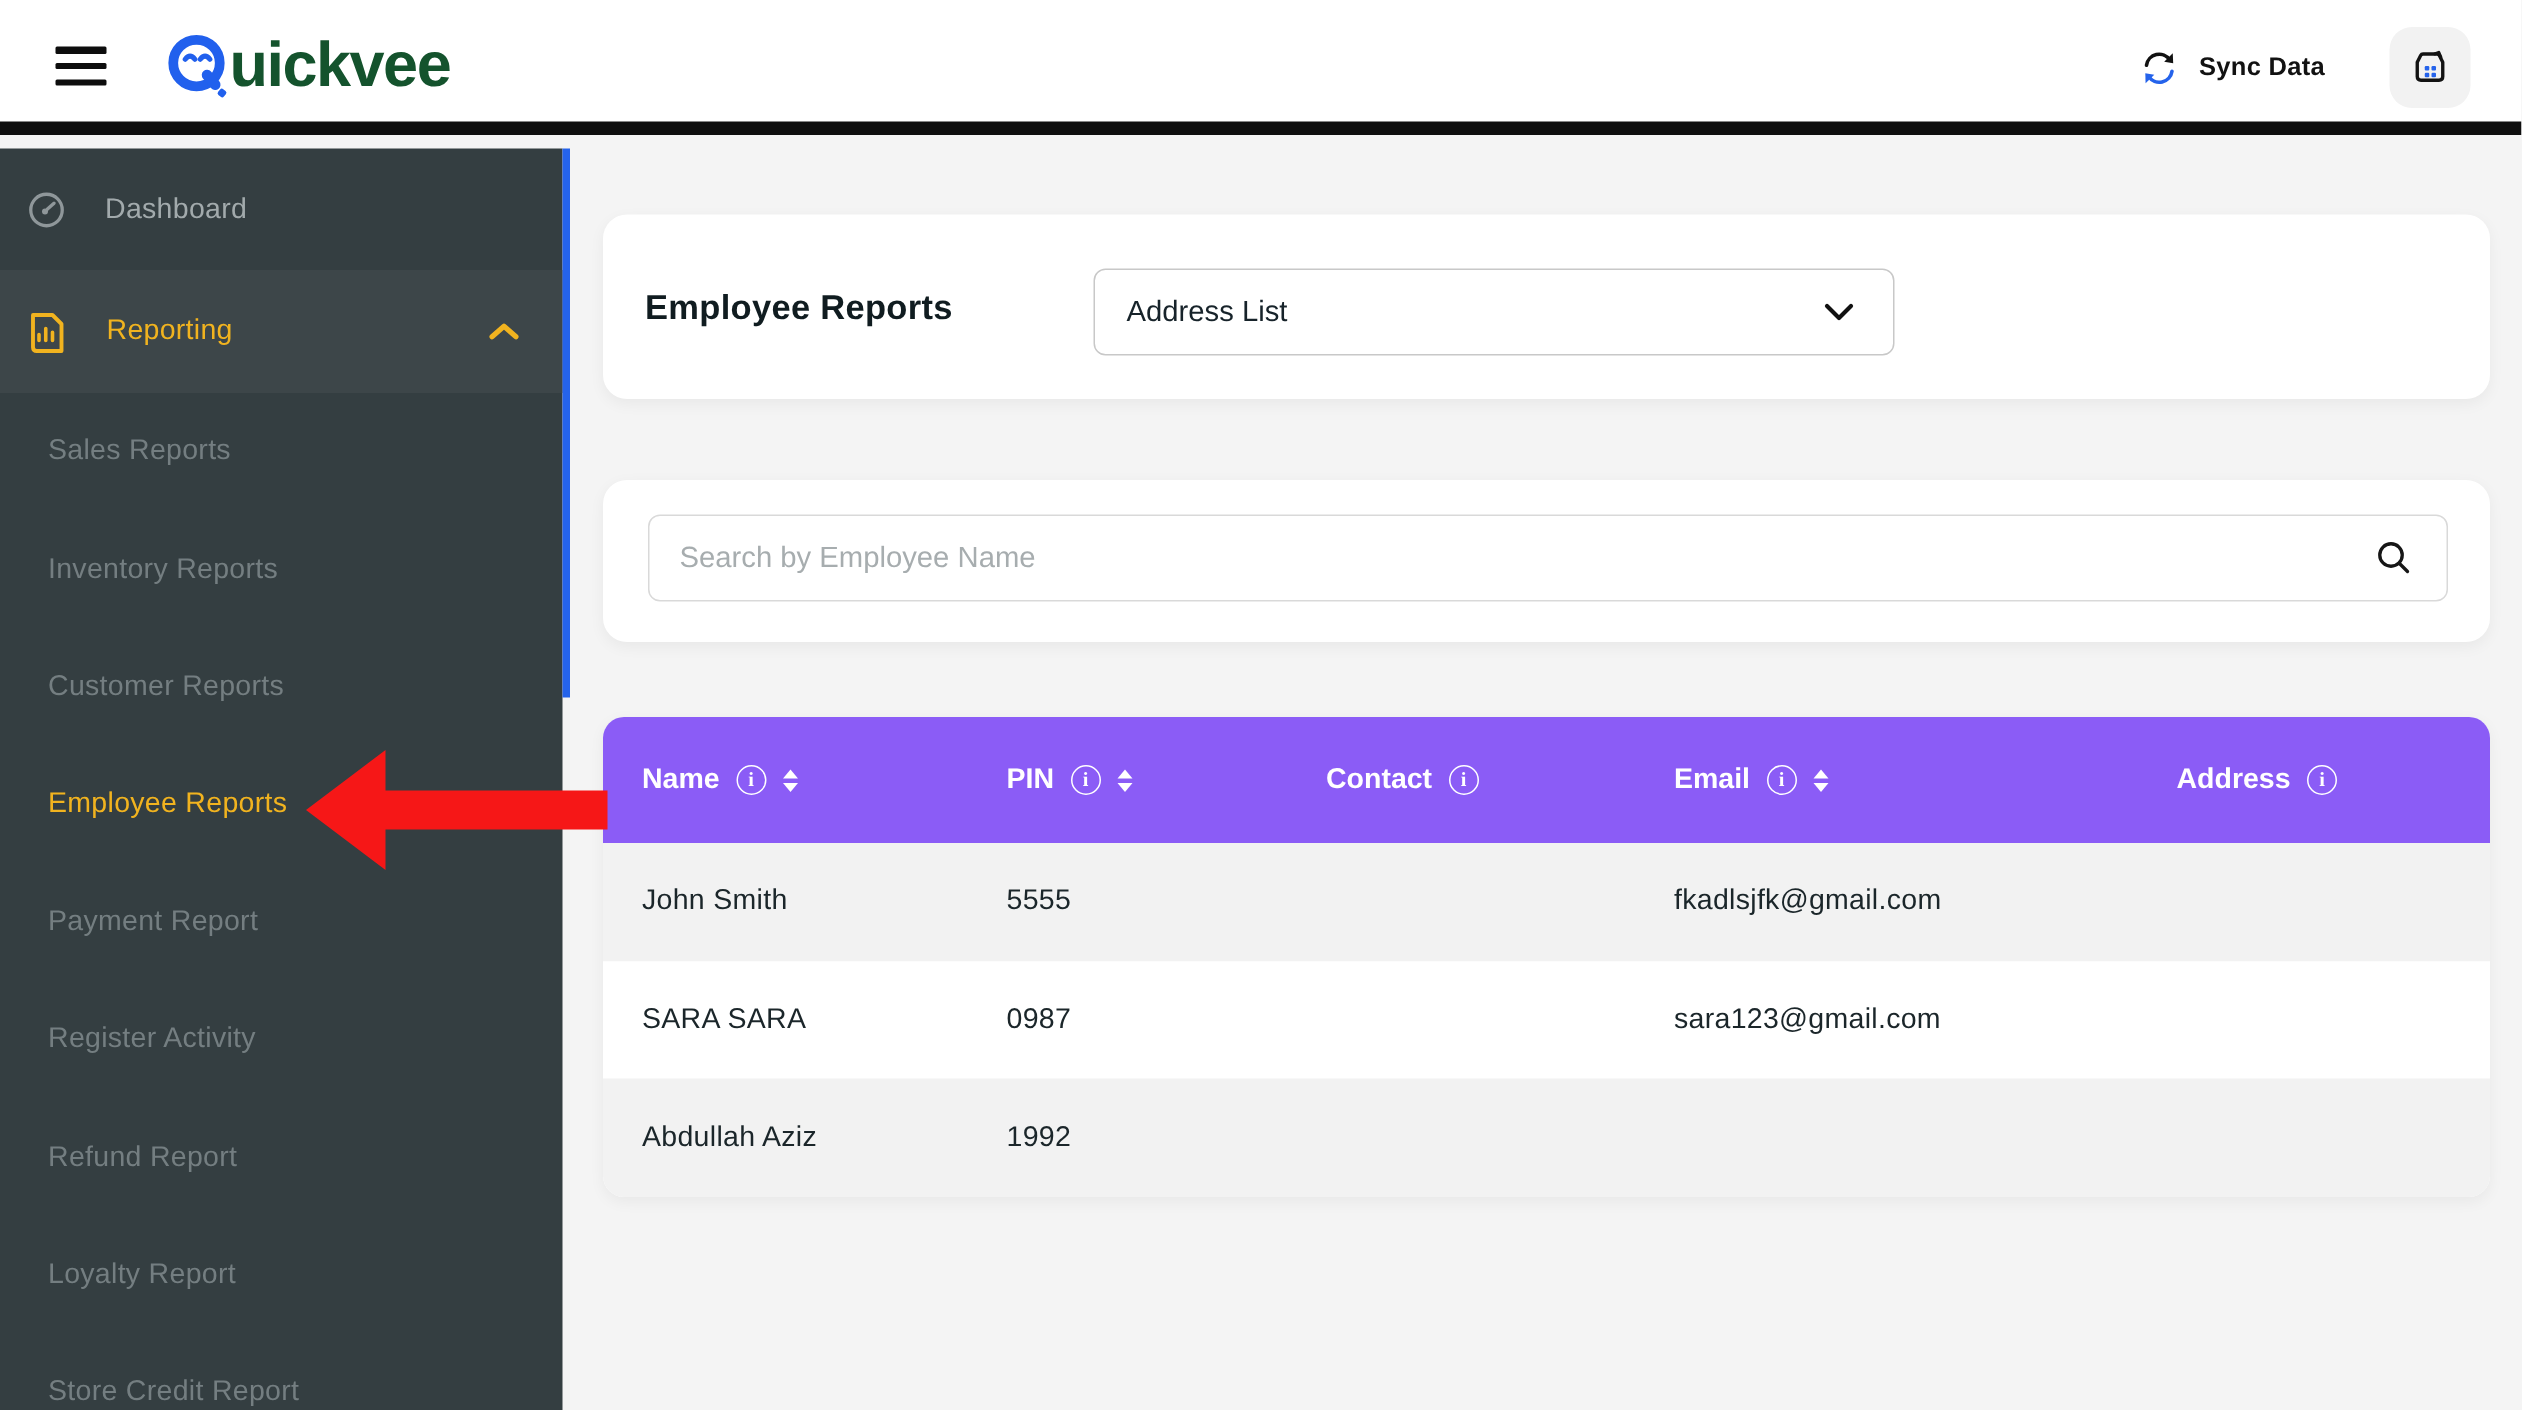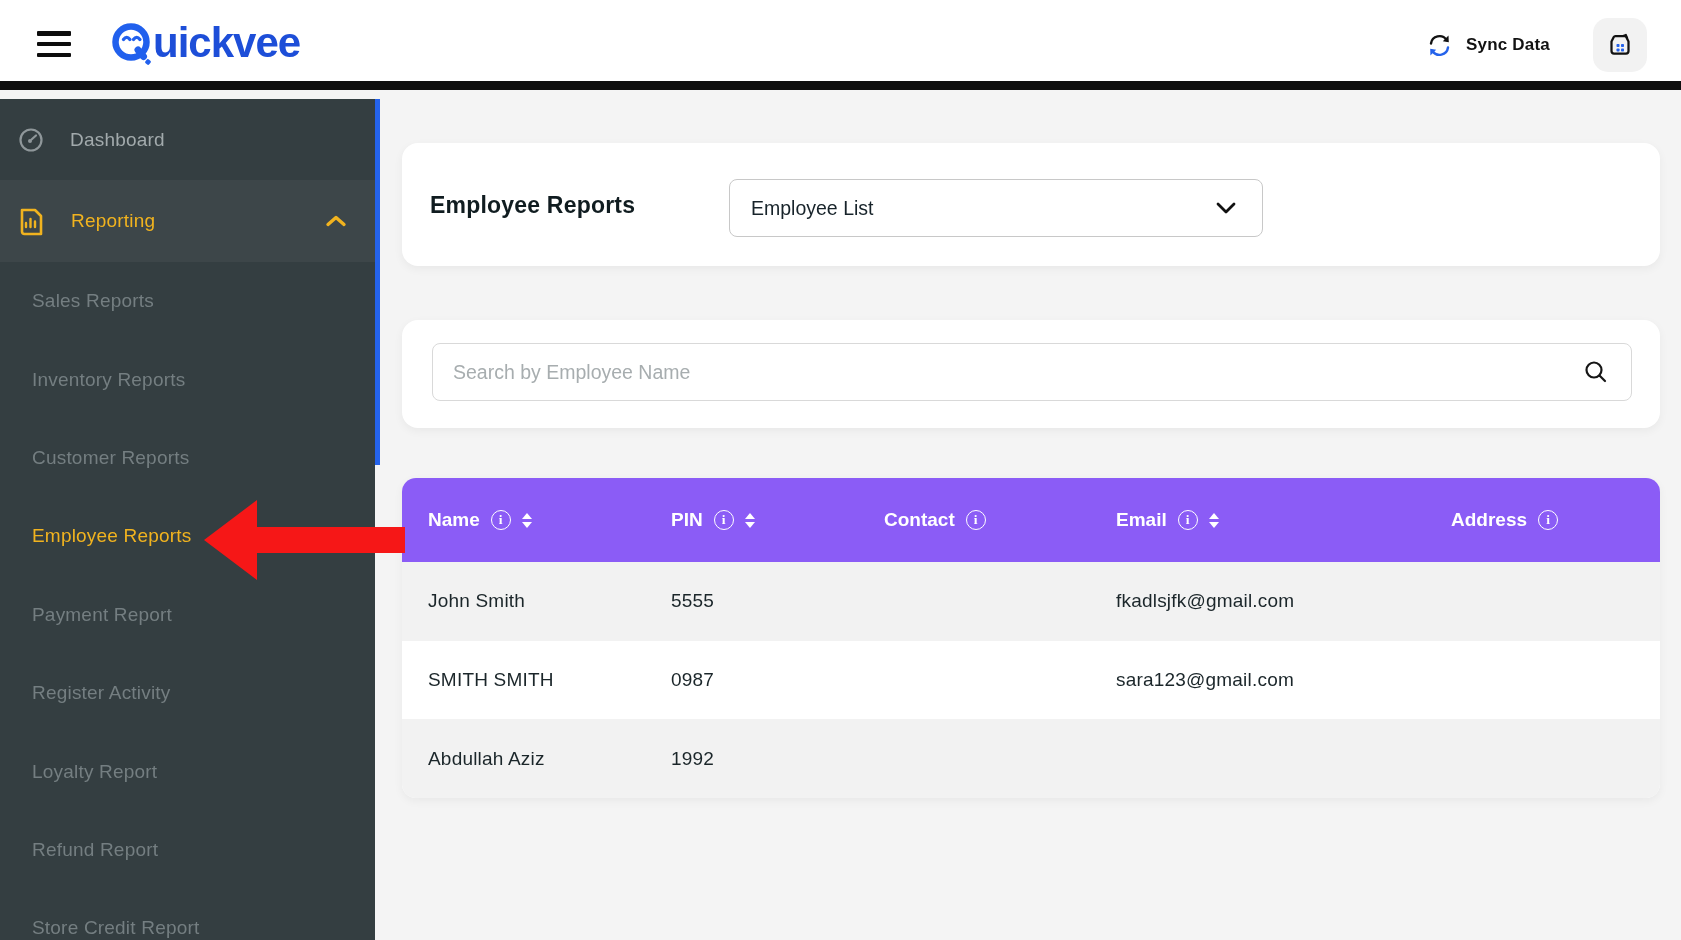--- a/index.html
+++ b/index.html
@@ -21,21 +21,21 @@
     position:absolute; left:37px; top:31px; width:34px; height:26px;
     display:flex; flex-direction:column; justify-content:space-between;
     background:none; border:none; cursor:pointer;
   }
   .hamburger i { display:block; width:34px; height:4.5px; background:#0d0d0d; border-radius:1px; }
   .logo {
     position:absolute; left:110px; top:16px; height:58px;
     display:flex; align-items:center; cursor:pointer;
   }
   .logo .wordmark {
-    font-size:42px; font-weight:700; color:#1d4ed8;
+    font-size:42px; font-weight:700; color:#14532d;
     letter-spacing:-1px; margin-left:-3px; line-height:1;
     padding-bottom:4px;
   }
   .sync {
     position:absolute; right:131px; top:25px; height:40px;
     display:flex; align-items:center; gap:14px;
     background:none; border:none; cursor:pointer;
   }
   .sync .sync-label { font-size:17px; font-weight:700; color:#121212; letter-spacing:.2px; }
   .store-btn {
@@ -222,38 +222,38 @@
     <div class="sub-item active">
         <span>Employee Reports</span>
       </div>
     <div class="sub-item">
         <span>Payment Report</span>
       </div>
     <div class="sub-item">
         <span>Register Activity</span>
       </div>
     <div class="sub-item">
+        <span>Refund Report</span>
+      </div>
+    <div class="sub-item">
         <span>Loyalty Report</span>
-      </div>
-    <div class="sub-item">
-        <span>Refund Report</span>
       </div>
     <div class="sub-item">
         <span>Store Credit Report</span>
       </div>
   </div>
 </nav>
 <div class="side-scrollbar"></div>
 
 <main class="content">
 
   <section class="card header-card">
     <h1 class="page-title">Employee Reports</h1>
     <div class="report-select">
-      <span class="sel-value">Employee List</span>
+      <span class="sel-value">Address List</span>
       <span class="sel-chev">
         <svg width="20" height="12" viewBox="0 0 20 12">
           <polyline points="2,2 10,10 18,2" fill="none" stroke="#111" stroke-width="2.8" stroke-linecap="round" stroke-linejoin="round"></polyline>
         </svg>
       </span>
     </div>
   </section>
 
   <section class="card search-card">
     <div class="search-box">
@@ -304,21 +304,21 @@
     </div>
 
     <div class="tgrid trow alt">
       <div class="td">John Smith</div>
       <div class="td">5555</div>
       <div class="td"></div>
       <div class="td">fkadlsjfk@gmail.com</div>
       <div class="td"></div>
     </div>
     <div class="tgrid trow">
-      <div class="td">SMITH SMITH</div>
+      <div class="td">SARA SARA</div>
       <div class="td">0987</div>
       <div class="td"></div>
       <div class="td">sara123@gmail.com</div>
       <div class="td"></div>
     </div>
     <div class="tgrid trow alt">
       <div class="td">Abdullah Aziz</div>
       <div class="td">1992</div>
       <div class="td"></div>
       <div class="td"></div>

